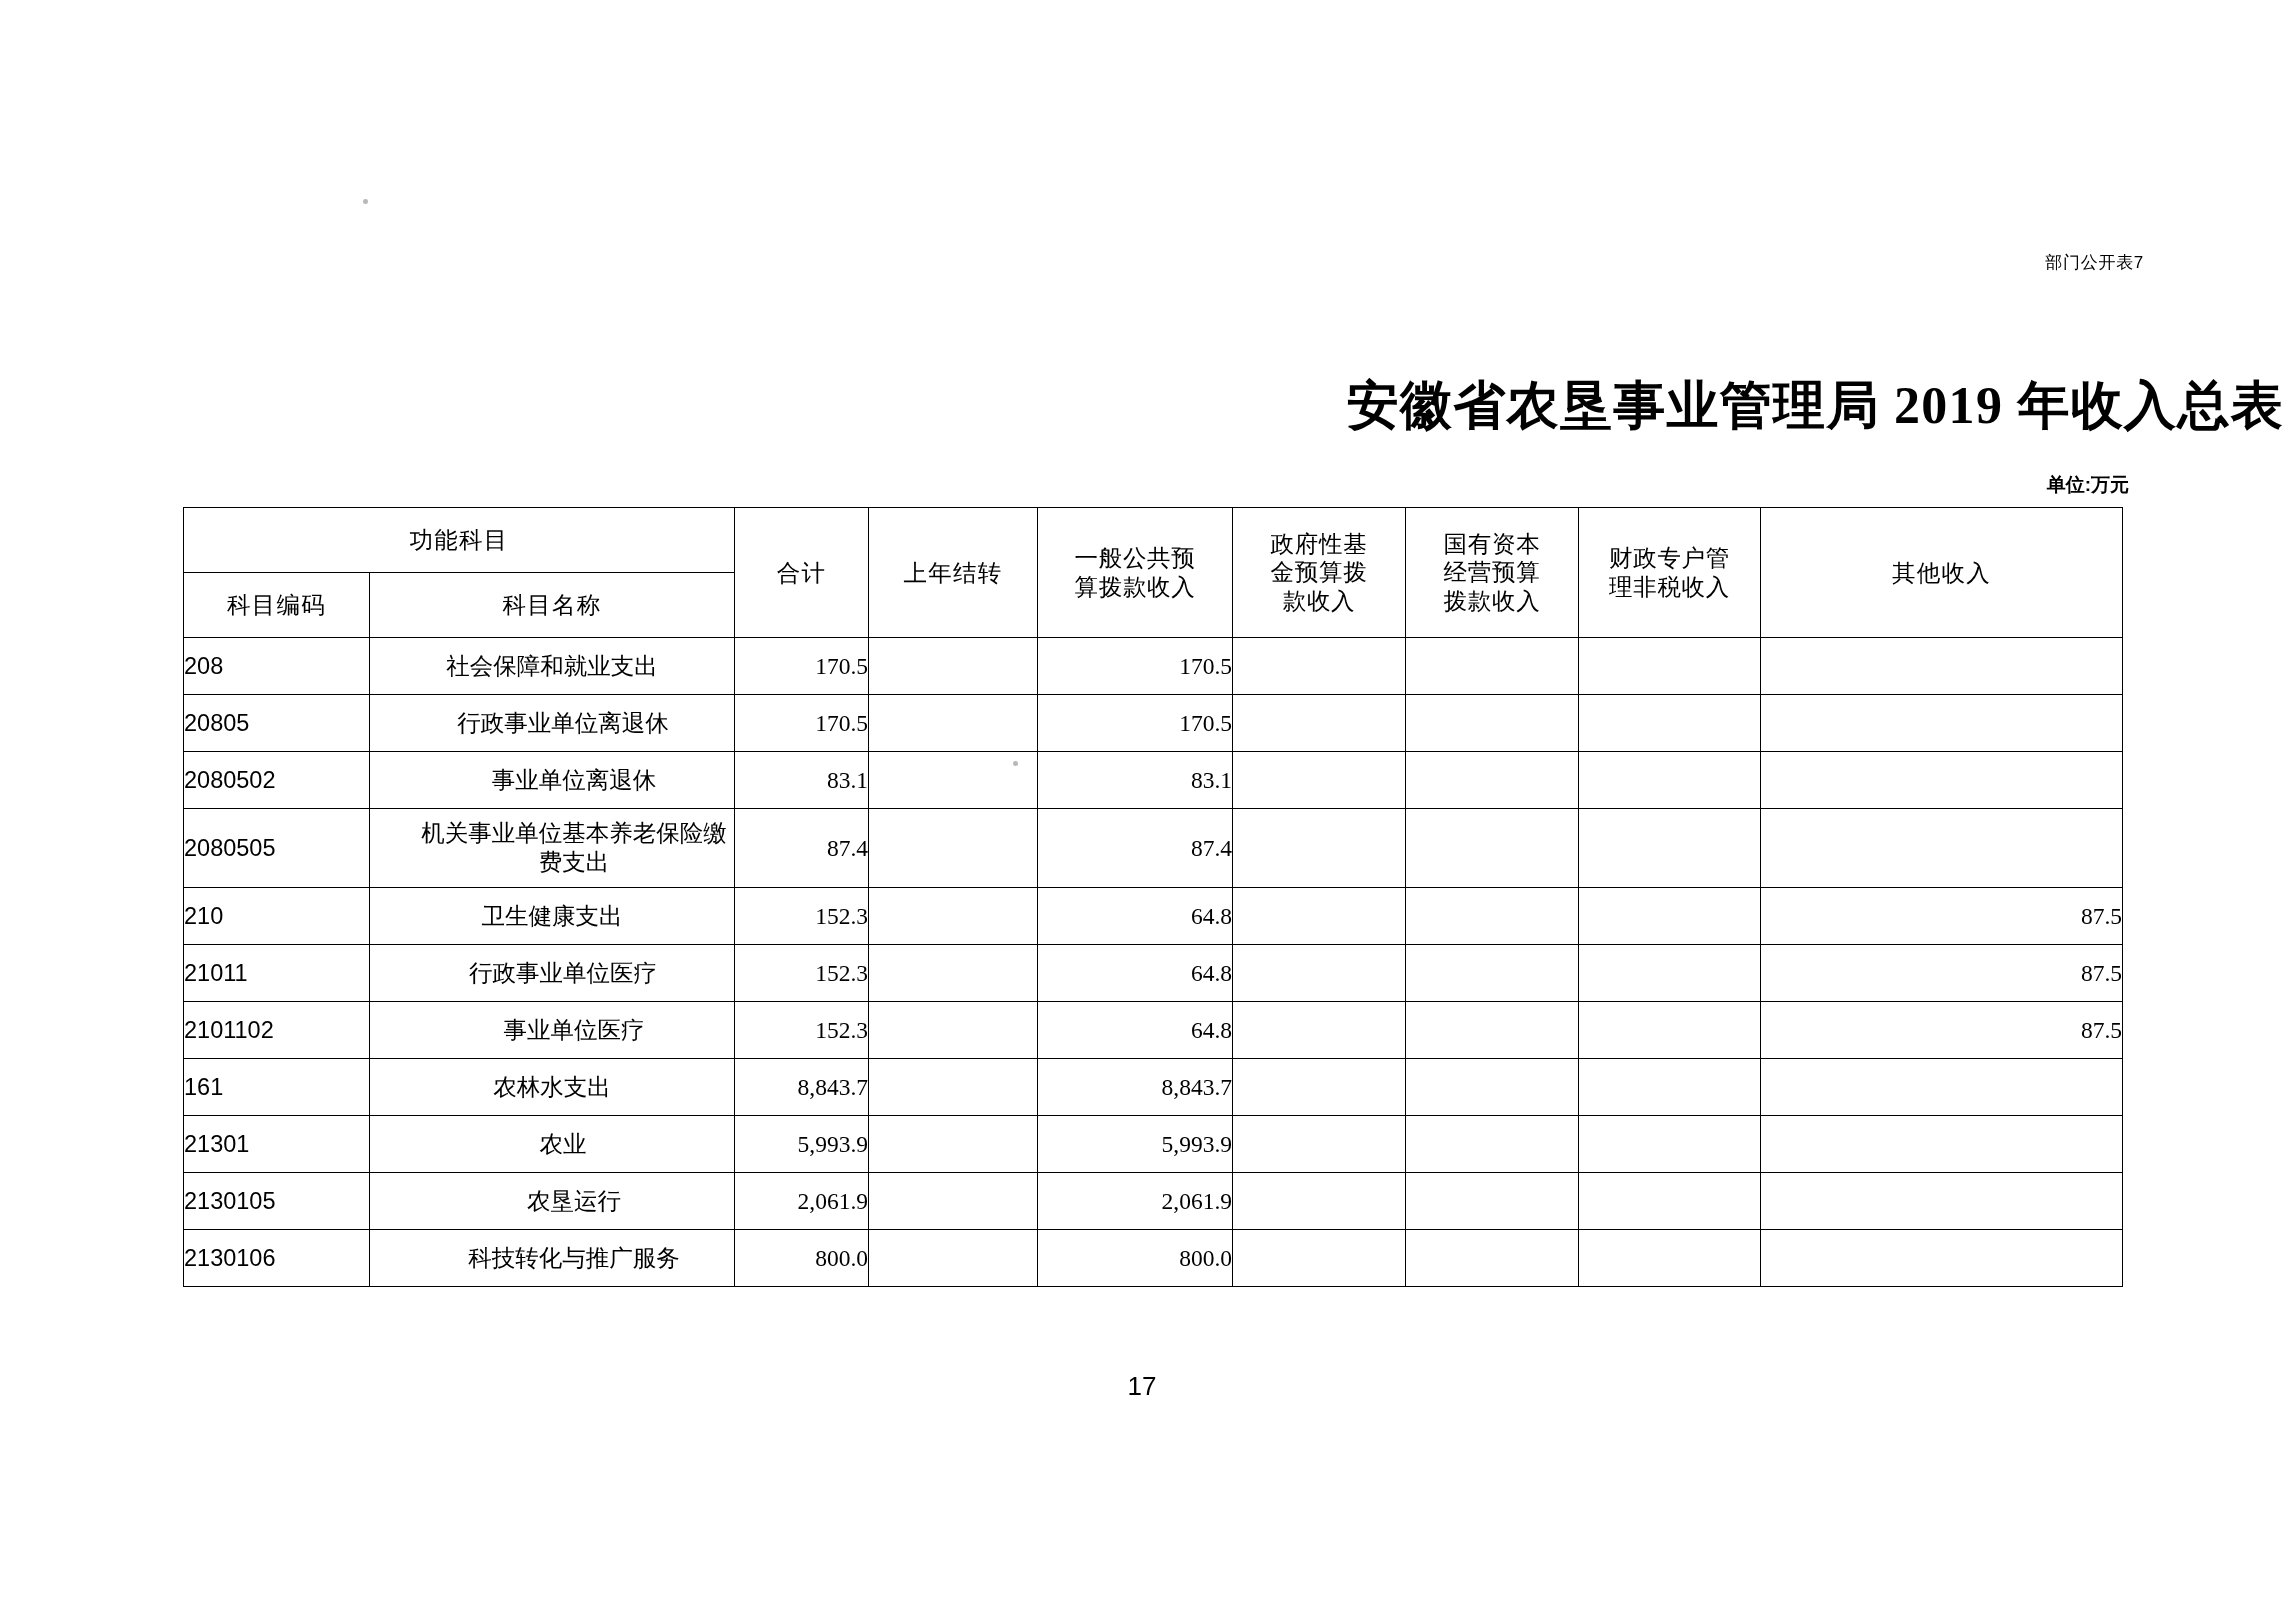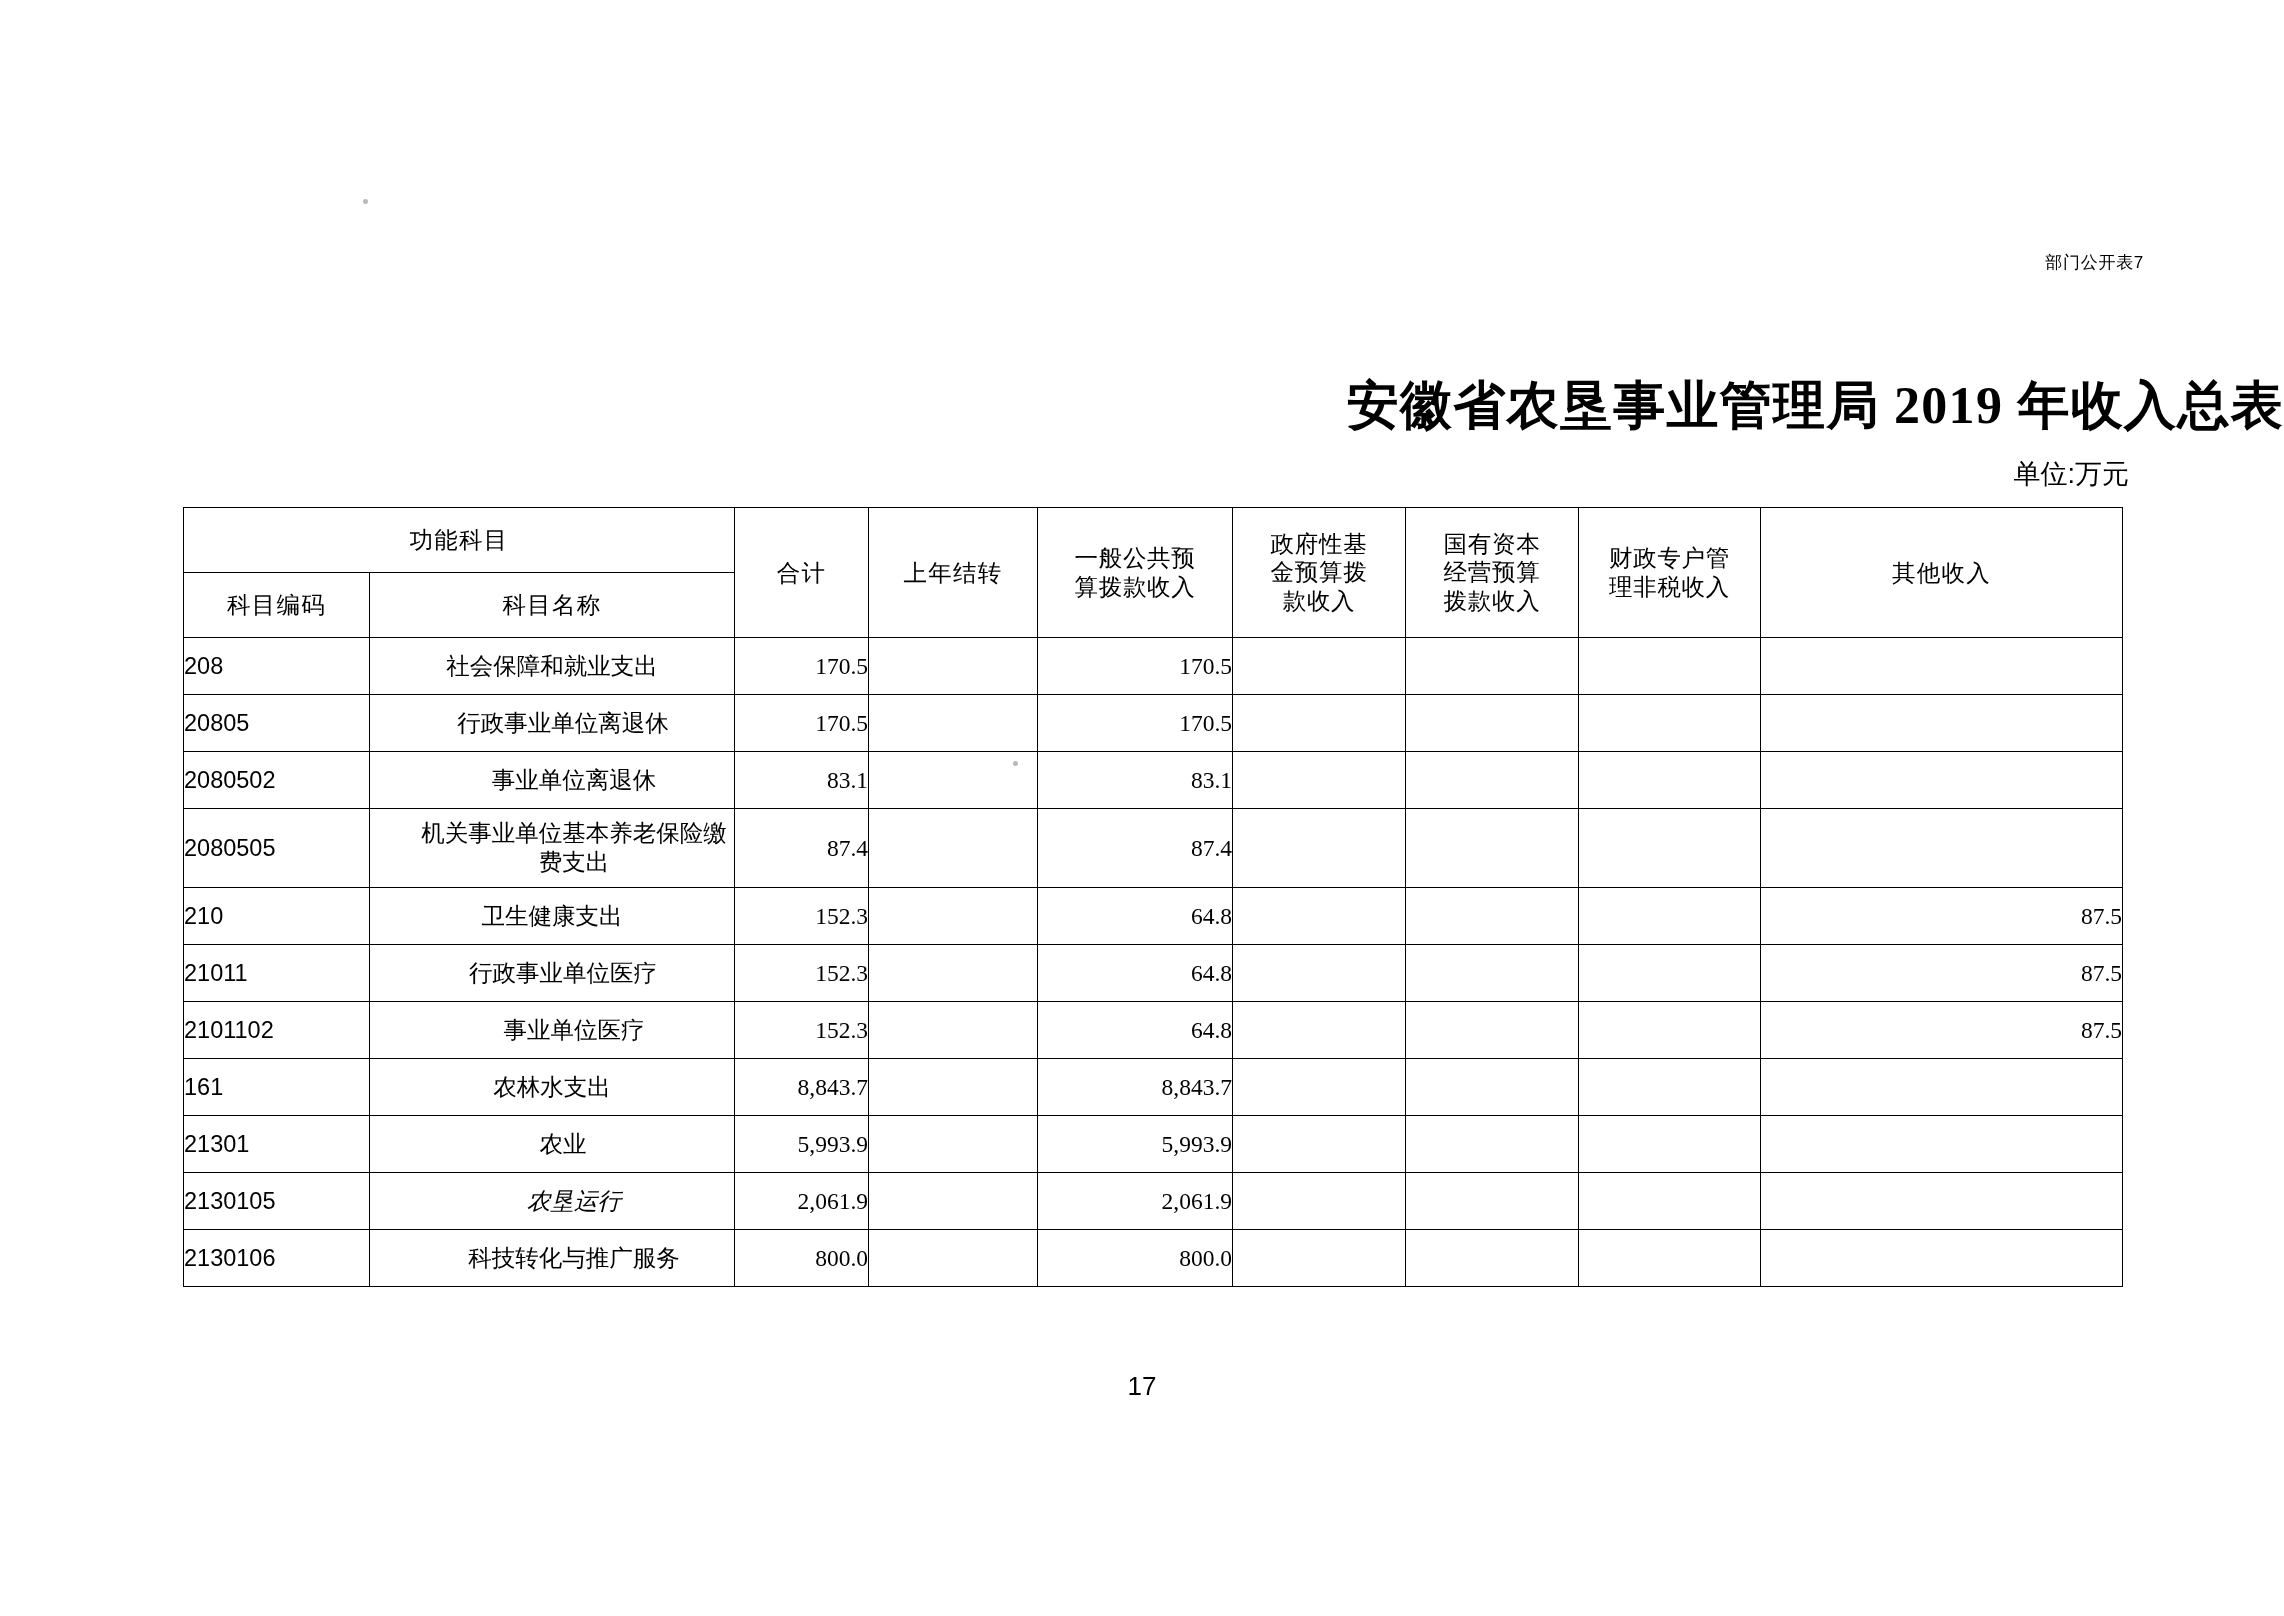--- a/index.html
+++ b/index.html
@@ -36,25 +36,26 @@
     left: 0;
     width: 2284px;
     text-align: right;
     font-size: 52px;
     font-weight: bold;
     font-family: "Liberation Serif", "DejaVu Serif", serif;
     letter-spacing: 1.3px;
   }
   .unit-note {
     position: absolute;
-    top: 456px;
+    top: 472px;
     right: 155px;
-    font-size: 27px;
+    font-size: 19px;
     font-family: "Liberation Sans", "DejaVu Sans", sans-serif;
     white-space: nowrap;
+    font-weight: bold;
   }
   .table-wrap {
     position: absolute;
     top: 507px;
     left: 175px;
     width: 1938px;
     padding-left: 8px;
   }
   table.budget {
     border-collapse: collapse;
@@ -267,21 +268,21 @@
             <td class="num-cell">5,993.9</td>
             <td class="blank-cell"></td>
             <td class="num-cell">5,993.9</td>
             <td class="blank-cell"></td>
             <td class="blank-cell"></td>
             <td class="blank-cell"></td>
             <td class="blank-cell"></td>
           </tr>
           <tr>
             <td class="code-cell">2130105</td>
-            <td class="name-cell" style="padding-left: 44px; font-style: italic;">农垦运行</td>
+            <td class="name-cell" style="padding-left: 44px;">农垦运行</td>
             <td class="num-cell">2,061.9</td>
             <td class="blank-cell"></td>
             <td class="num-cell">2,061.9</td>
             <td class="blank-cell"></td>
             <td class="blank-cell"></td>
             <td class="blank-cell"></td>
             <td class="blank-cell"></td>
           </tr>
           <tr>
             <td class="code-cell">2130106</td>

